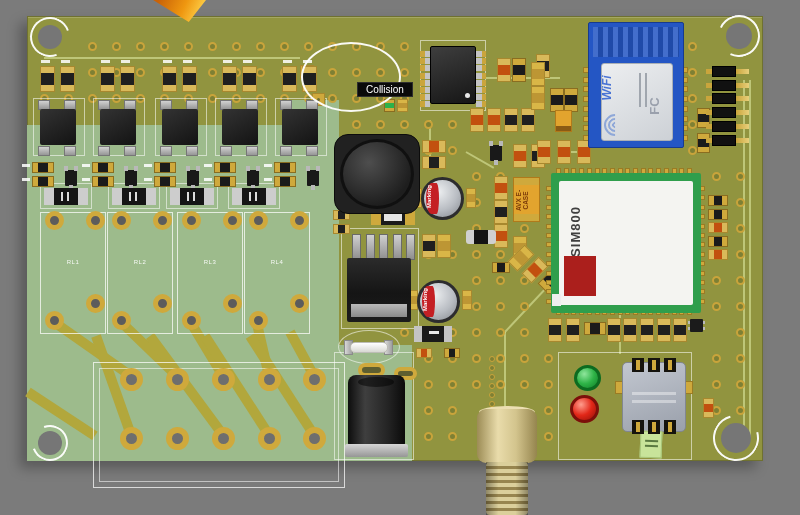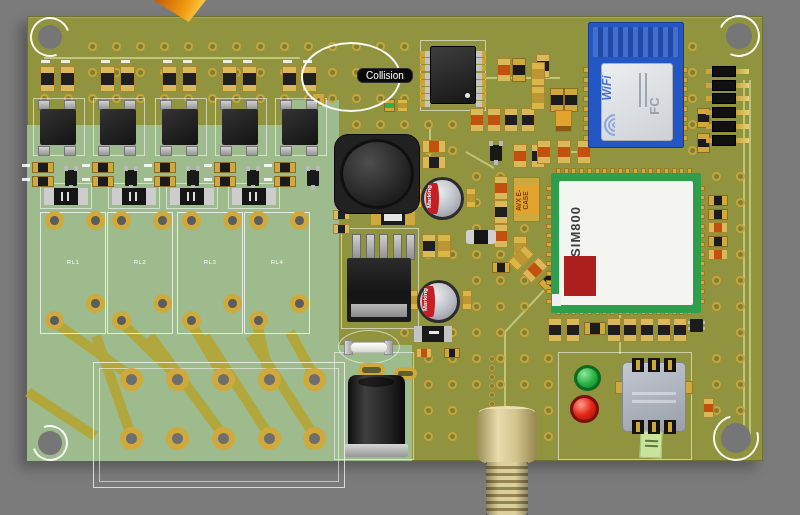--- a/index.html
+++ b/index.html
@@ -26,22 +26,22 @@
   .optbody{background:linear-gradient(150deg,#333,#131313);border-radius:2px;z-index:4;}
   .optlead{background:linear-gradient(180deg,#d2d2d2,#969696);border:1px solid #767676;z-index:4;}
   .mod{z-index:5;}
   .relaylabel{left:0;right:0;top:38%;text-align:center;font-size:6px;color:rgba(255,255,255,.9);letter-spacing:.5px;}
   
   .arrow{left:152px;top:0;width:54px;height:22px;z-index:9;
          background:linear-gradient(115deg,#c96207 10%,#ef9710 55%,#ffd44d 90%);
          clip-path:polygon(2% 0,100% 0,68% 100%);}
   .halo{left:301px;top:42px;width:100px;height:70px;border:2px solid rgba(255,255,255,.95);
         border-radius:50%;z-index:8;}
-  .tooltip{left:357px;top:68px;width:56px;height:15px;background:var(--tt);color:#fff;font-size:10px;
-           line-height:14px;text-align:center;border-radius:6px;border:1px solid #2e2e2e;z-index:9;}
+  .tooltip{left:357px;top:82px;width:56px;height:15px;background:var(--tt);color:#fff;font-size:10px;
+           line-height:14px;text-align:center;border-radius:0;border:1px solid #2e2e2e;z-index:9;}
   
   .wifi{left:588px;top:22px;width:96px;height:126px;background:var(--blue);border:1px solid #173b8e;border-radius:2px;}
   .wifi .ant{left:4px;top:4px;width:86px;height:30px;
              background:repeating-linear-gradient(90deg,rgba(255,255,255,.14) 0 5px,rgba(0,0,0,.14) 5px 10px);}
   .wifi .shield{left:12px;top:40px;width:72px;height:78px;background:linear-gradient(150deg,#eceef0,#cdd1d6);
                 border:1px solid #aab0b6;border-radius:3px;}
   .wifitxt{left:-10px;top:58px;width:56px;height:14px;transform:rotate(-90deg);color:#4a74d4;
            font-weight:bold;font-style:italic;font-size:12px;text-align:center;line-height:14px;}
   .fcctxt{left:46px;top:76px;width:40px;height:14px;transform:rotate(-90deg);color:#9aa0ac;
           font-weight:bold;font-size:13px;text-align:center;line-height:14px;}

